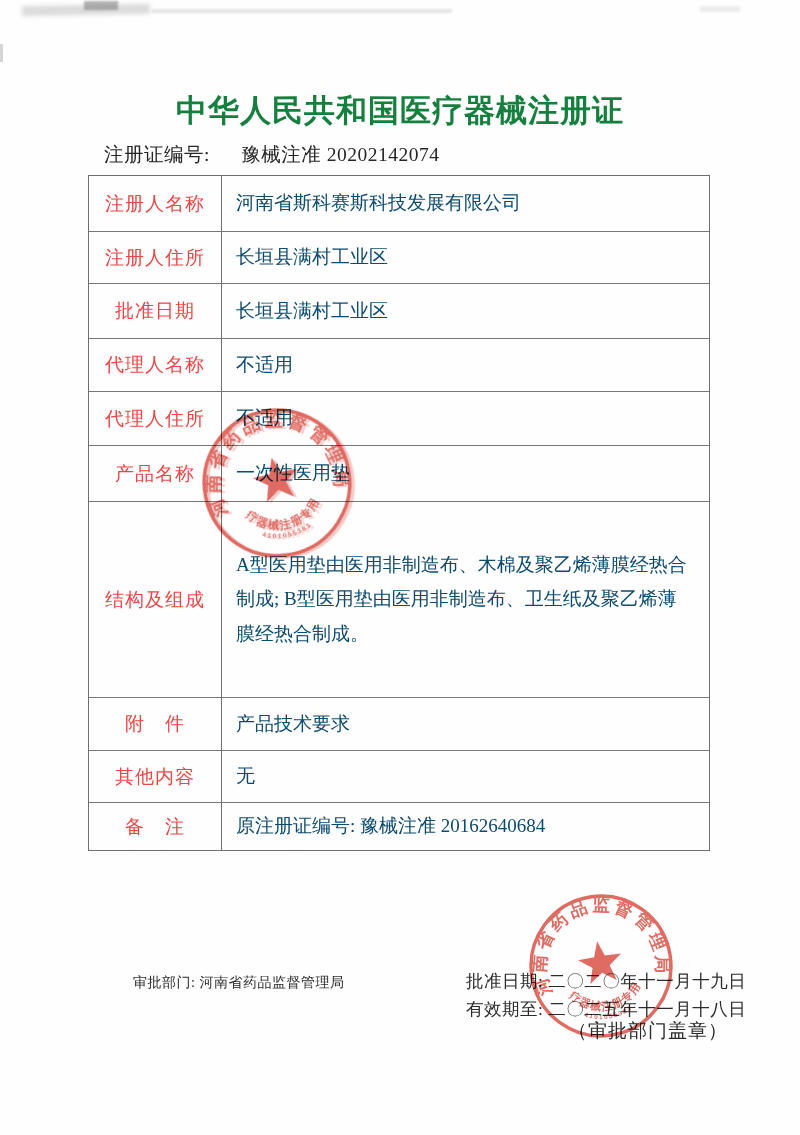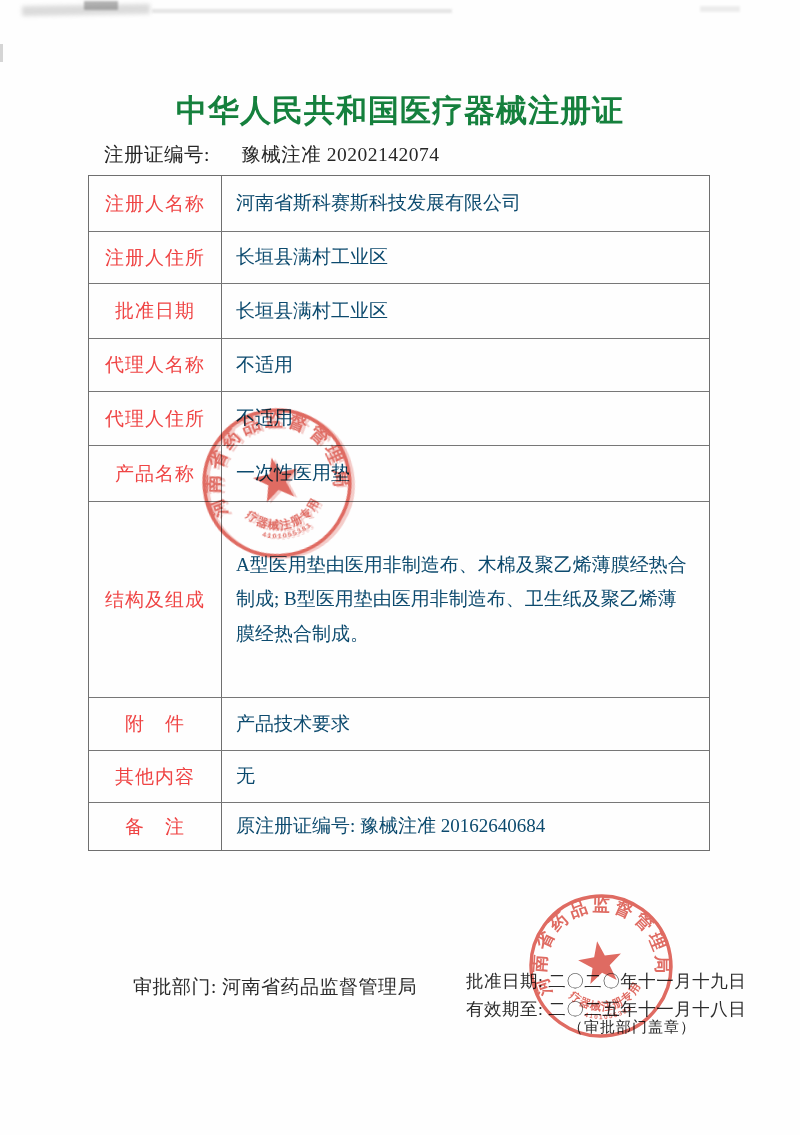--- a/index.html
+++ b/index.html
@@ -38,29 +38,29 @@
     font-size:19px;color:#ef4444;text-align:center;padding:0 4px;
     box-sizing:border-box;letter-spacing:1px;
   }
   .cell-value{
     flex:1;display:flex;align-items:center;
     padding:4px 14px;font-size:19px;line-height:1.8;color:#0c4a6e;
     box-sizing:border-box;
   }
 
   .footer-left{
-    position:absolute;left:133px;top:974px;font-size:19px;color:#2b2b2b;
+    position:absolute;left:133px;top:974px;font-size:14px;color:#2b2b2b;
     letter-spacing:.5px;
   }
   .footer-right{
     position:absolute;left:466px;top:967px;font-size:17.5px;color:#2b2b2b;
     line-height:28px;letter-spacing:.5px;
   }
   .seal-note{
-    position:absolute;left:568px;top:1018px;font-size:15px;color:#2b2b2b;
+    position:absolute;left:568px;top:1018px;font-size:19px;color:#2b2b2b;
     letter-spacing:1px;
   }
 
   .stamp{
     position:absolute;color:#dc564c;opacity:.88;mix-blend-mode:multiply;
     pointer-events:none;
   }
   .stamp svg{width:100%;height:100%;}
   .stamp text{fill:currentColor;font-family:"Liberation Sans","DejaVu Sans",sans-serif;font-weight:700;}
   #stamp-product{

